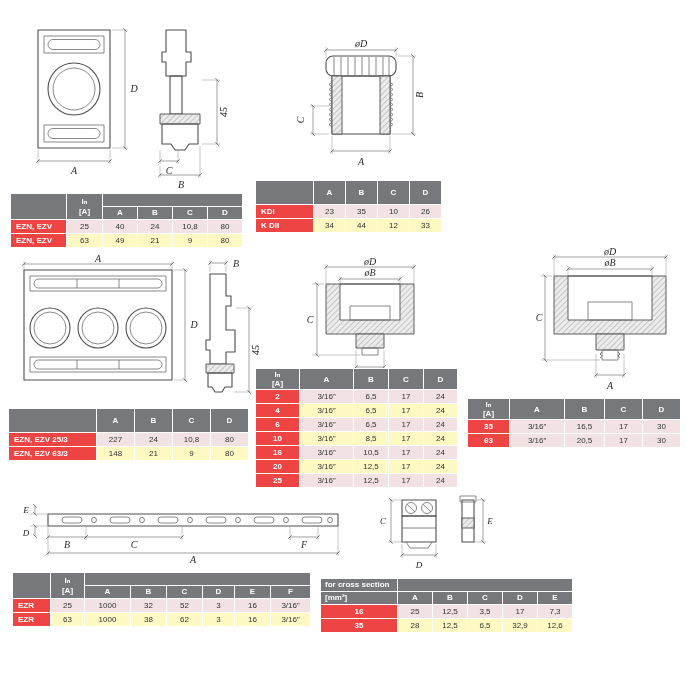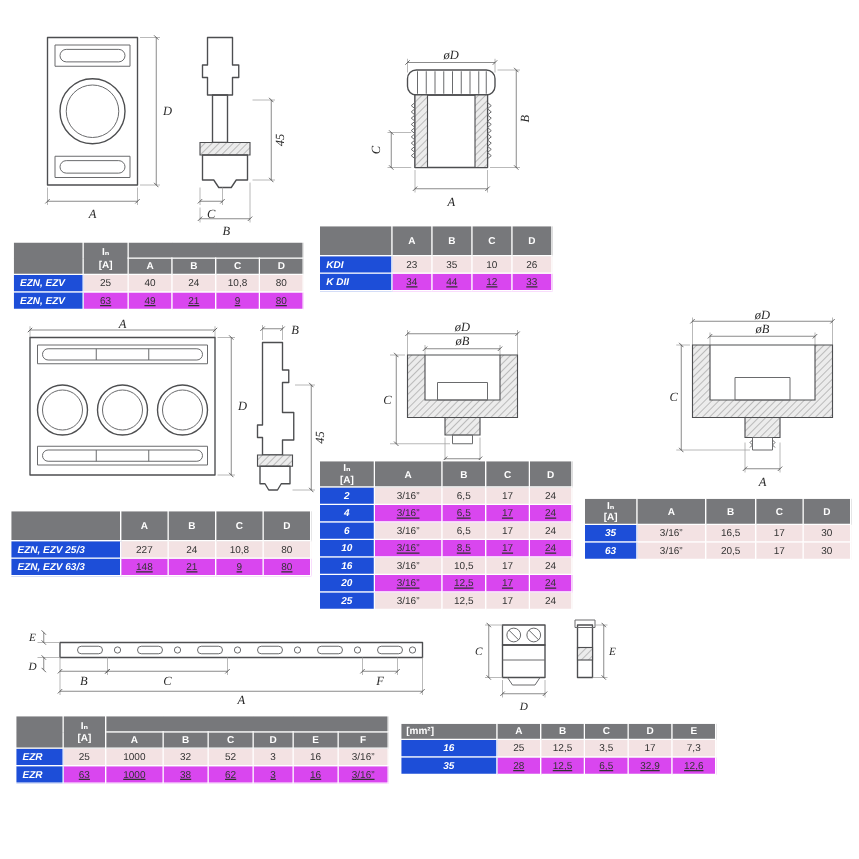--- a/index.html
+++ b/index.html
@@ -8,23 +8,23 @@
   .abs { position: absolute; }
 
   
   table.dim { width: 100%; border-collapse: collapse; table-layout: fixed; }
   table.dim th, table.dim td {
     border: 1px solid #ffffff; font-size: 8px; line-height: 1.15;
     padding: 1px 2px; text-align: center; vertical-align: middle;
   }
   table.dim th { background: #77787b; color: #ffffff; font-weight: bold; white-space: pre-line; height: 13px; }
   table.dim td { height: 14px; color: #333333; }
-  table.dim td.lbl { background: #1d4ed8; color: #ffffff; font-weight: bold; font-style: italic; }
+  table.dim td.lbl { background: #ef4444; color: #ffffff; font-weight: bold; }
   table.dim tr.odd td.val { background: #f3e2e3; }
-  table.dim tr.even td.val { background: #d946ef; text-decoration: underline; }
+  table.dim tr.even td.val { background: #fef9c3; }
   .lbl-left td.lbl { text-align: left; padding-left: 5px; }
   .hdr-tall thead th { height: 24px; }
   .lblhdr-left thead th:first-child { text-align: left; padding-left: 4px; }
 
   
   svg .ol  { fill: none; stroke: #4d4e50; stroke-width: 1.1; stroke-linejoin: round; }
   svg .ol2 { fill: none; stroke: #6a6b6d; stroke-width: 0.8; stroke-linejoin: round; }
   svg .dl  { stroke: #7a7a7a; stroke-width: 0.7; marker-start: url(#tk); marker-end: url(#tk); }
   svg .ext { stroke: #a2a2a2; stroke-width: 0.6; }
   svg .ht  { fill: url(#hatch); stroke: #4d4e50; stroke-width: 0.9; }
@@ -556,20 +556,24 @@
       <colgroup>
         <col style="width: 77px;">
         <col style="width: 35px;">
         <col style="width: 35px;">
         <col style="width: 35px;">
         <col style="width: 35px;">
         <col style="width: 35px;">
       </colgroup>
       <thead>
         <tr>
+          <th>for cross section</th>
+          <th colspan="5"></th>
+        </tr>
+        <tr>
           <th>[mm²]</th>
           <th>A</th>
           <th>B</th>
           <th>C</th>
           <th>D</th>
           <th>E</th>
         </tr>
       </thead>
       <tbody>
         <tr class="odd">

